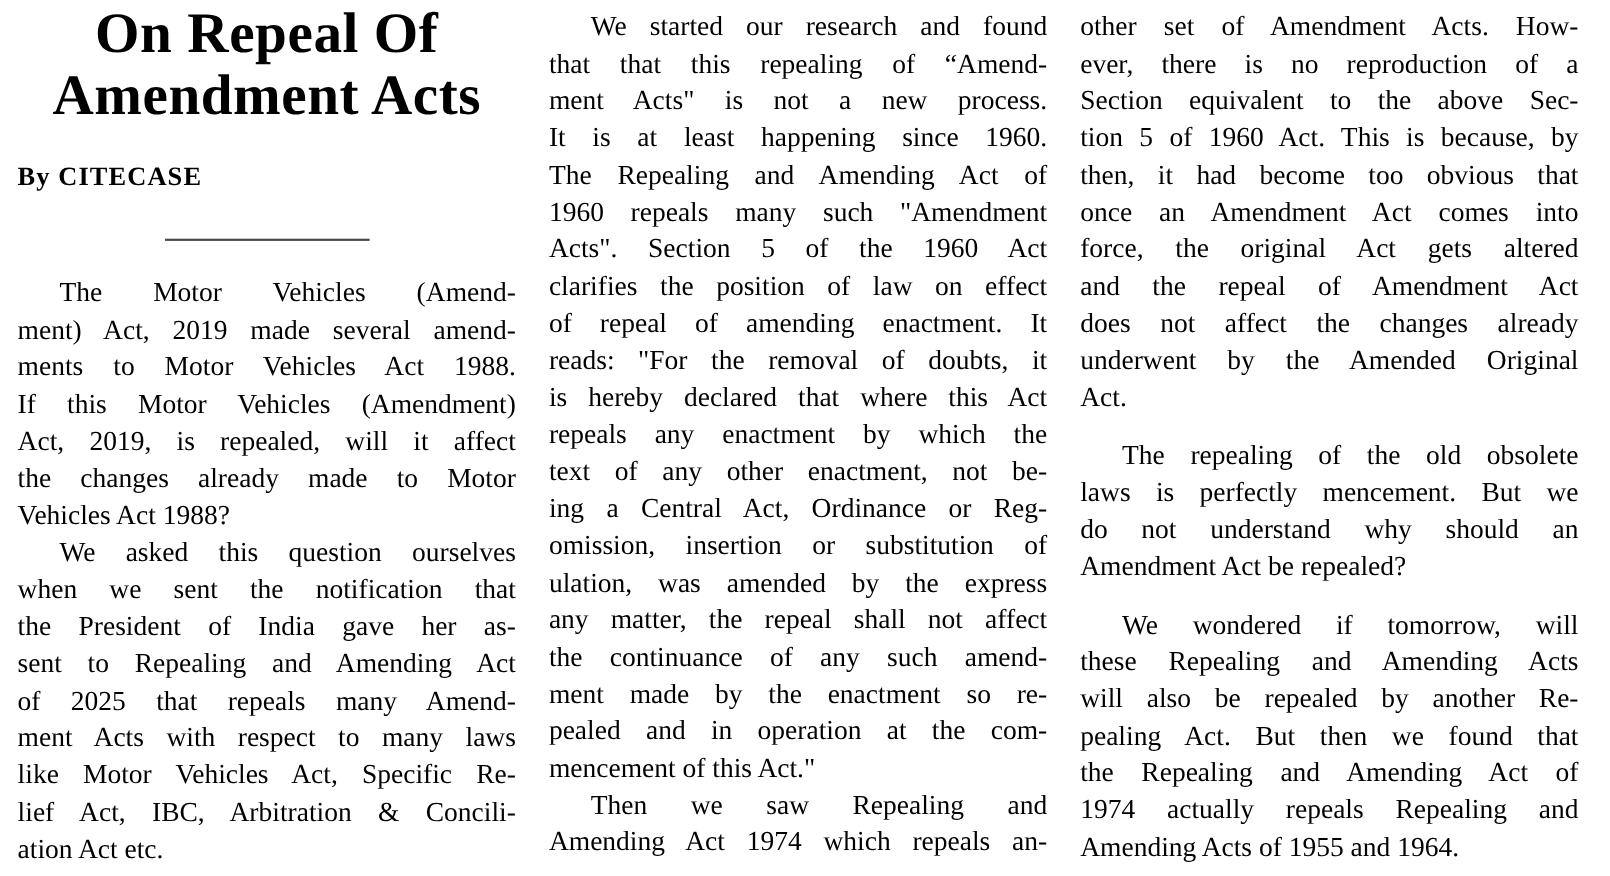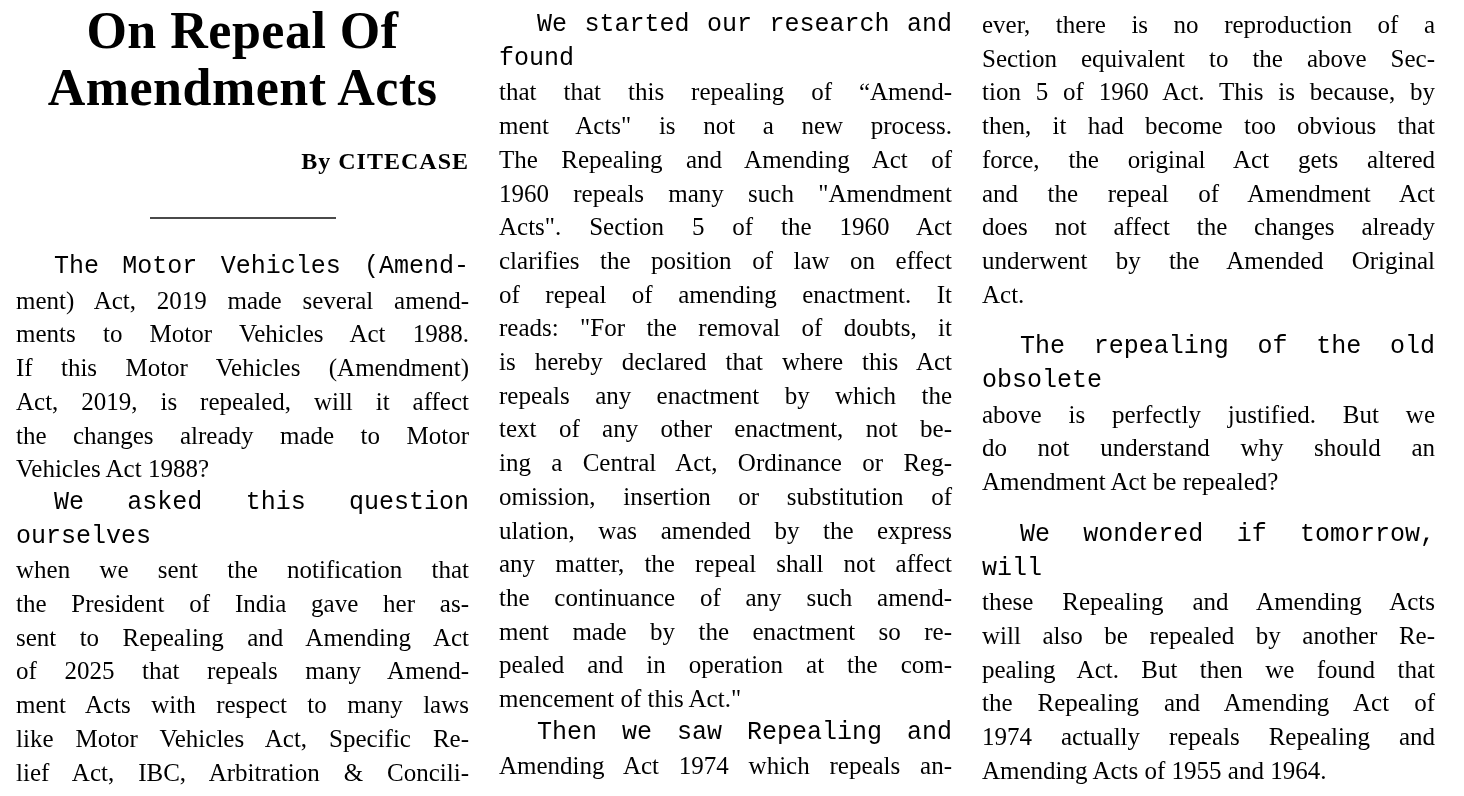--- a/index.html
+++ b/index.html
@@ -39,39 +39,39 @@
     font-weight: bold;
     text-align: center;
     letter-spacing: 0.5px;
   }
   .title .tline { display: block; }
   .byline {
     margin-top: 30px;
     font-size: 24px;
     line-height: 30px;
     font-weight: bold;
-    text-align: right;
+    text-align: left;
     letter-spacing: 1px;
   }
   .rule {
     margin: 41px auto 0 auto;
     width: 186px;
     height: 2px;
     background: #4a4a4a;
   }
   .first-colbody { margin-top: 31px; }
 
   
   .line {
     text-align: justify;
     text-align-last: justify;
     white-space: normal;
   }
   .line.lastline { text-align-last: left; }
-  .line.indent { text-indent: 38px; font-family: Liberation Mono, monospace; }
+  .line.indent { text-indent: 38px; }
   .para.gap { margin-top: 19px; }
 </style>
 </head>
 <body>
 
 <div class="page">
   <div class="col">
     <header>
       <h1 class="title">
         <span class="tline">On Repeal Of</span>
@@ -102,20 +102,21 @@
           <div class="line lastline">ation Act etc.</div>
         </div>
       </div>
   </div>
   <div class="col colpad">
     <div class="colbody">
         <div class="para">
           <div class="line indent">We started our research and found</div>
           <div class="line">that that this repealing of “Amend-</div>
           <div class="line">ment Acts" is not a new process.</div>
+          <div class="line">It is at least happening since 1960.</div>
           <div class="line">The Repealing and Amending Act of</div>
           <div class="line">1960 repeals many such "Amendment</div>
           <div class="line">Acts". Section 5 of the 1960 Act</div>
           <div class="line">clarifies the position of law on effect</div>
           <div class="line">of repeal of amending enactment. It</div>
           <div class="line">reads: "For the removal of doubts, it</div>
           <div class="line">is hereby declared that where this Act</div>
           <div class="line">repeals any enactment by which the</div>
           <div class="line">text of any other enactment, not be-</div>
           <div class="line">ing a Central Act, Ordinance or Reg-</div>
@@ -129,33 +130,35 @@
         </div>
         <div class="para">
           <div class="line indent">Then we saw Repealing and</div>
           <div class="line">Amending Act 1974 which repeals an-</div>
         </div>
       </div>
   </div>
   <div class="col colpad">
     <div class="colbody">
         <div class="para">
+          <div class="line">other set of Amendment Acts. How-</div>
           <div class="line">ever, there is no reproduction of a</div>
           <div class="line">Section equivalent to the above Sec-</div>
           <div class="line">tion 5 of 1960 Act. This is because, by</div>
           <div class="line">then, it had become too obvious that</div>
+          <div class="line">once an Amendment Act comes into</div>
           <div class="line">force, the original Act gets altered</div>
           <div class="line">and the repeal of Amendment Act</div>
           <div class="line">does not affect the changes already</div>
           <div class="line">underwent by the Amended Original</div>
           <div class="line lastline">Act.</div>
         </div>
         <div class="para gap">
           <div class="line indent">The repealing of the old obsolete</div>
-          <div class="line">above is perfectly justified. But we</div>
+          <div class="line">laws is perfectly mencement. But we</div>
           <div class="line">do not understand why should an</div>
           <div class="line lastline">Amendment Act be repealed?</div>
         </div>
         <div class="para gap">
           <div class="line indent">We wondered if tomorrow, will</div>
           <div class="line">these Repealing and Amending Acts</div>
           <div class="line">will also be repealed by another Re-</div>
           <div class="line">pealing Act. But then we found that</div>
           <div class="line">the Repealing and Amending Act of</div>
           <div class="line">1974 actually repeals Repealing and</div>

